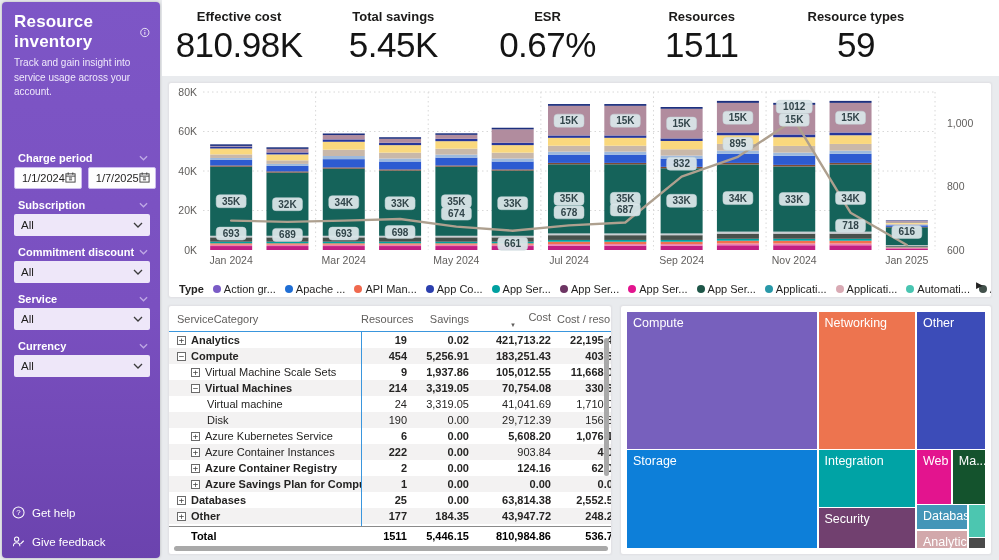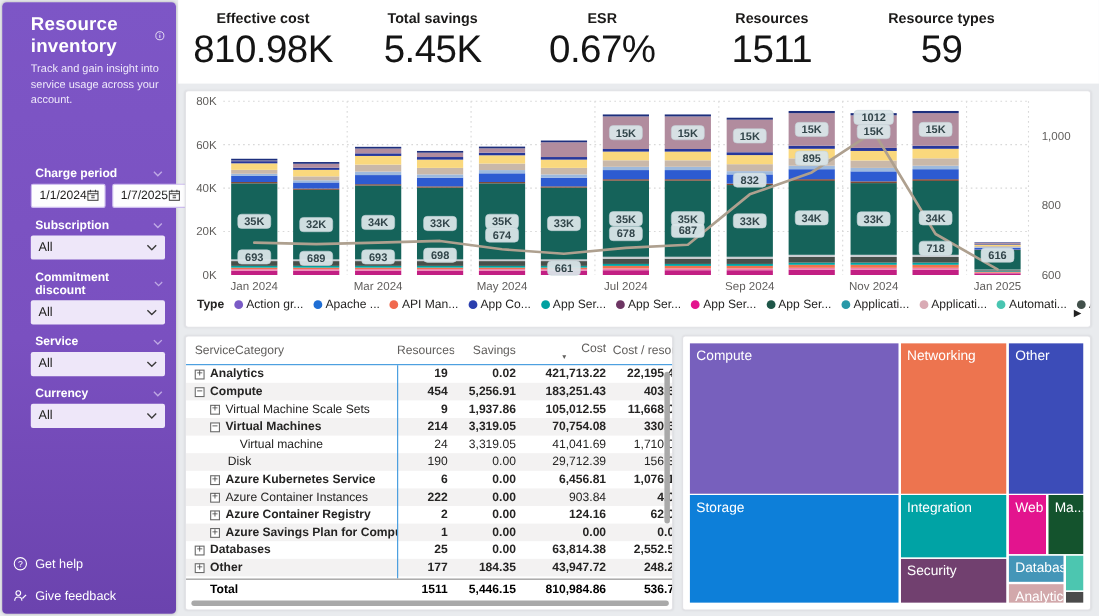--- a/index.html
+++ b/index.html
@@ -3,21 +3,21 @@
 <meta charset="utf-8">
 <style>
   * { margin:0; padding:0; box-sizing:border-box; }
   html,body { width:999px; height:560px; overflow:hidden; }
   body { font-family:"Liberation Sans","DejaVu Sans",sans-serif; background:#e9ebee; position:relative; }
   .page { position:absolute; inset:0; }
 
   
   .sidebar { position:absolute; left:2px; top:2px; width:158px; height:556px;
     background:linear-gradient(180deg,#7d56c6 0%,#7a50c0 55%,#6b43ae 100%);
-    border-radius:4px; color:#fff; padding:10px 10px 8px 26px; box-shadow:0 0 3px rgba(0,0,0,.25); }
+    border-radius:4px; color:#fff; padding:10px 10px 8px 12px; box-shadow:0 0 3px rgba(0,0,0,.25); }
   .sb-title-row { display:flex; align-items:center; gap:6px; }
   .sb-title { font-size:17px; font-weight:700; letter-spacing:.2px; }
   .sb-sub { font-size:10px; line-height:1.45; color:#efe9fb; margin-top:4px; width:138px; }
   .sb-group { margin-top:10px; }
   .sb-group.first { margin-top:52px; }
   .sb-label-row { display:flex; align-items:center; justify-content:space-between; font-size:11px; font-weight:700; padding:0 2px 3px 4px; }
   .sb-label-row svg { opacity:.65; }
   .date-row { display:flex; gap:6px; }
   .date-input { flex:1; background:#fdfdfe; border:1px solid #cdbcef; border-radius:2px; height:22px;
     display:flex; align-items:center; justify-content:space-between; padding:0 5px 0 7px; color:#1e1d1c; font-size:11px; }
@@ -31,21 +31,21 @@
   .kpi { flex:1; display:flex; flex-direction:column; align-items:center; padding-top:9px; }
   .kpi-label { font-size:13px; font-weight:700; color:#1b1a19; }
   .kpi-value { font-size:35px; font-weight:400; color:#141414; letter-spacing:-.5px; margin-top:1px; }
 
   .card { position:absolute; background:#fff; border:1px solid #e2e2e6; border-radius:3px; box-shadow:0 0 2px rgba(0,0,0,.06); }
   .chart-card  { left:168px; top:82px;  width:824px; height:216px; }
   .table-card  { left:168px; top:305px; width:444px; height:250px; overflow:hidden; }
   .treemap-card{ left:620px; top:305px; width:372px; height:250px; }
 
   
-  .legend { position:absolute; left:0; bottom:2px; width:100%; height:24px; display:flex; align-items:flex-start;
+  .legend { position:absolute; left:0; bottom:2px; width:100%; height:24px; display:flex; align-items:flex-end;
     gap:9px; padding:0 26px 0 10px; font-size:11px; color:#252423; overflow:hidden; }
   .legend .lg-title { font-weight:700; }
   .lg-item { display:flex; align-items:center; gap:3px; white-space:nowrap; }
   .lg-dot { width:8px; height:8px; border-radius:50%; flex:none; }
   .lg-arrow { position:absolute; right:8px; bottom:7px; font-size:9px; color:#222; cursor:pointer; }
 
   
   .t-header { display:flex; height:26px; align-items:center; font-size:11px; color:#605e5c;
     border-bottom:1px solid #3a96dd; width:456px; }
   .t-row { display:flex; height:16px; align-items:center; font-size:11px; color:#252423; width:456px; }
@@ -632,45 +632,45 @@
             <span class="c-name" style="padding-left: 22px;">
               <span class="expander">−</span>
               <span style="font-weight: 700;">Virtual Machines</span>
             </span>
             <span class="c-num c-res" style="font-weight: 700;">214</span>
             <span class="c-num c-sav" style="font-weight: 700;">3,319.05</span>
             <span class="c-num c-cost" style="font-weight: 700;">70,754.08</span>
             <span class="c-num c-cpr" style="font-weight: 700;">330.63</span>
           </div>
           <div class="t-row">
-            <span class="c-name" style="padding-left: 49px;">
+            <span class="c-name" style="padding-left: 38px;">
               <span>Virtual machine</span>
             </span>
             <span class="c-num c-res">24</span>
             <span class="c-num c-sav">3,319.05</span>
             <span class="c-num c-cost">41,041.69</span>
             <span class="c-num c-cpr">1,710.07</span>
           </div>
           <div class="t-row stripe">
             <span class="c-name" style="padding-left: 38px;">
               <span>Disk</span>
             </span>
             <span class="c-num c-res">190</span>
             <span class="c-num c-sav">0.00</span>
             <span class="c-num c-cost">29,712.39</span>
             <span class="c-num c-cpr">156.38</span>
           </div>
           <div class="t-row">
             <span class="c-name" style="padding-left: 22px;">
               <span class="expander">+</span>
-              <span style="font-weight: 700;">Azure Kubernetes Service</span>
+              <span style="font-weight: 400;">Azure Kubernetes Service</span>
             </span>
             <span class="c-num c-res" style="font-weight: 700;">6</span>
             <span class="c-num c-sav" style="font-weight: 700;">0.00</span>
-            <span class="c-num c-cost" style="font-weight: 700;">6,456.81</span>
+            <span class="c-num c-cost" style="font-weight: 700;">5,608.20</span>
             <span class="c-num c-cpr" style="font-weight: 700;">1,076.14</span>
           </div>
           <div class="t-row stripe">
             <span class="c-name" style="padding-left: 22px;">
               <span class="expander">+</span>
               <span style="font-weight: 400;">Azure Container Instances</span>
             </span>
             <span class="c-num c-res" style="font-weight: 700;">222</span>
             <span class="c-num c-sav" style="font-weight: 700;">0.00</span>
             <span class="c-num c-cost" style="font-weight: 400;">903.84</span>

